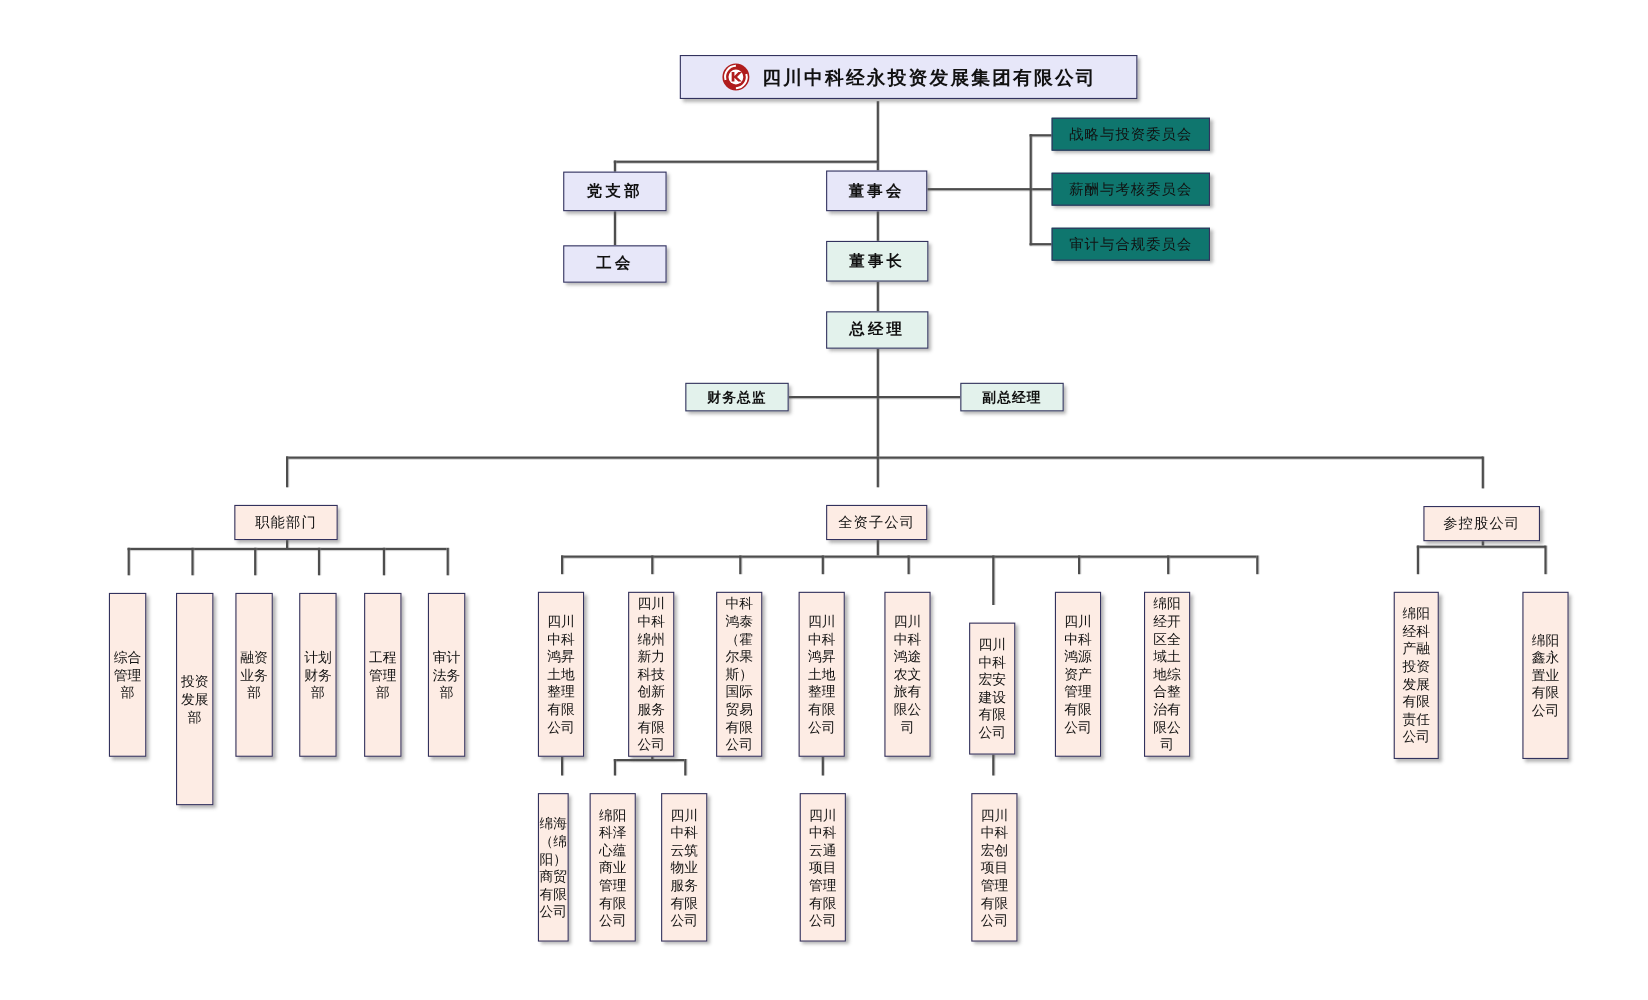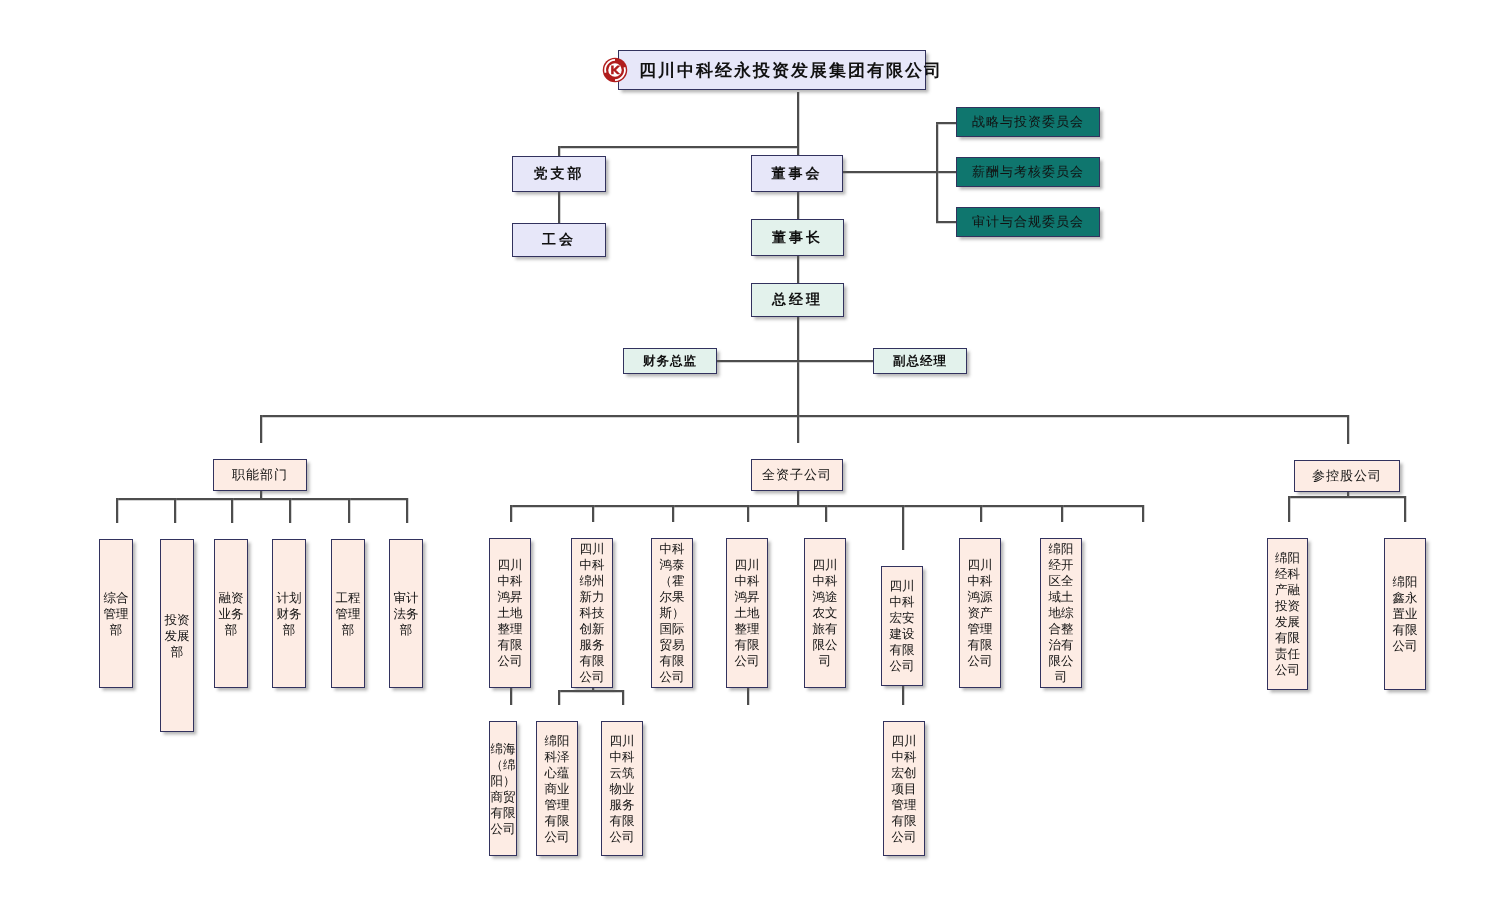--- a/index.html
+++ b/index.html
@@ -78,21 +78,21 @@
   <i class="vl" style="left:1404px;top:496px;height:26px"></i>
 
   <i class="vl" style="left:510px;top:672px;height:33px"></i>
   <i class="vl" style="left:592px;top:672px;height:18px"></i>
   <i class="hl" style="left:558px;top:690px;width:64px"></i>
   <i class="vl" style="left:558px;top:690px;height:15px"></i>
   <i class="vl" style="left:622px;top:690px;height:15px"></i>
   <i class="vl" style="left:747px;top:672px;height:33px"></i>
   <i class="vl" style="left:902px;top:670px;height:35px"></i>
 
-  <div class="node lav" style="left:618px;top:50px;width:308px;height:40px">
+  <div class="node lav" style="left:618px;top:50px;width:416px;height:40px">
     <span class="logo">
       <svg viewBox="0 0 40 40" width="28" height="28" aria-hidden="true">
         <circle cx="20" cy="20" r="17.5" fill="#b01d1d"></circle>
         <path d="M20 5.5 A14.5 14.5 0 0 0 6.5 24" stroke="#ffffff" stroke-width="2.6" fill="none"></path>
         <path d="M20 34.5 A14.5 14.5 0 0 0 33.5 16" stroke="#ffffff" stroke-width="2.6" fill="none"></path>
         <circle cx="20" cy="20" r="9.6" fill="#ffffff"></circle>
         <path d="M14.5 13.5 h3.6 v5.2 l5.2 -5.2 h4.6 l-6.4 6.4 6.2 6.1 h-4.6 l-5 -5 v5 h-3.6 z" fill="#b01d1d"></path>
       </svg>
     </span>
     <span class="root-title">四川中科经永投资发展集团有限公司</span>
@@ -193,17 +193,20 @@
 
   <div class="node pink vbox" style="left:489px;top:705px;width:28px;height:135px">
     <span class="vt">绵海（绵阳）商贸有限公司</span>
   </div>
   <div class="node pink vbox" style="left:536px;top:705px;width:42px;height:135px">
     <span class="vt">绵阳科泽心蕴商业管理有限公司</span>
   </div>
   <div class="node pink vbox" style="left:601px;top:705px;width:42px;height:135px">
     <span class="vt">四川中科云筑物业服务有限公司</span>
   </div>
+  <div class="node pink vbox" style="left:727px;top:705px;width:42px;height:135px">
+    <span class="vt">四川中科云通项目管理有限公司</span>
+  </div>
   <div class="node pink vbox" style="left:883px;top:705px;width:42px;height:135px">
     <span class="vt">四川中科宏创项目管理有限公司</span>
   </div>
 
 </div>
 
 </body></html>

